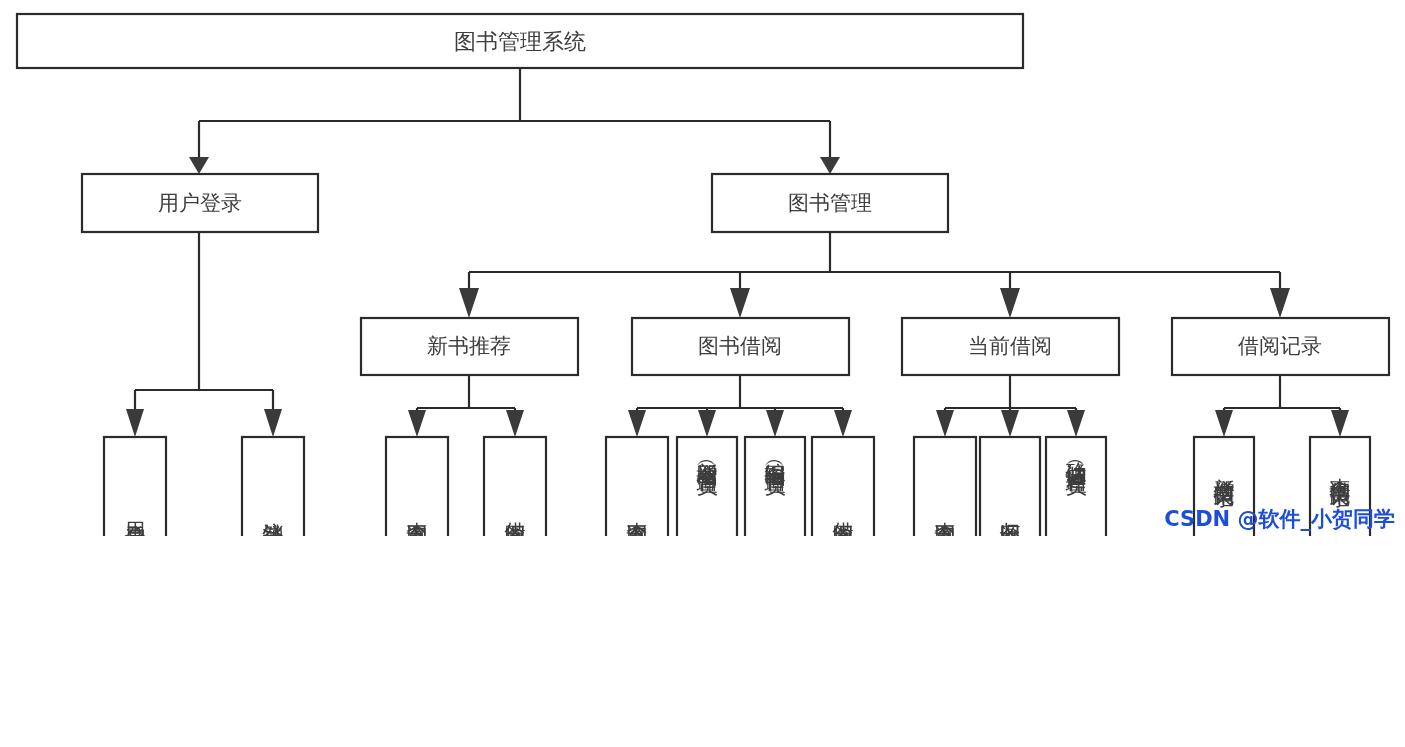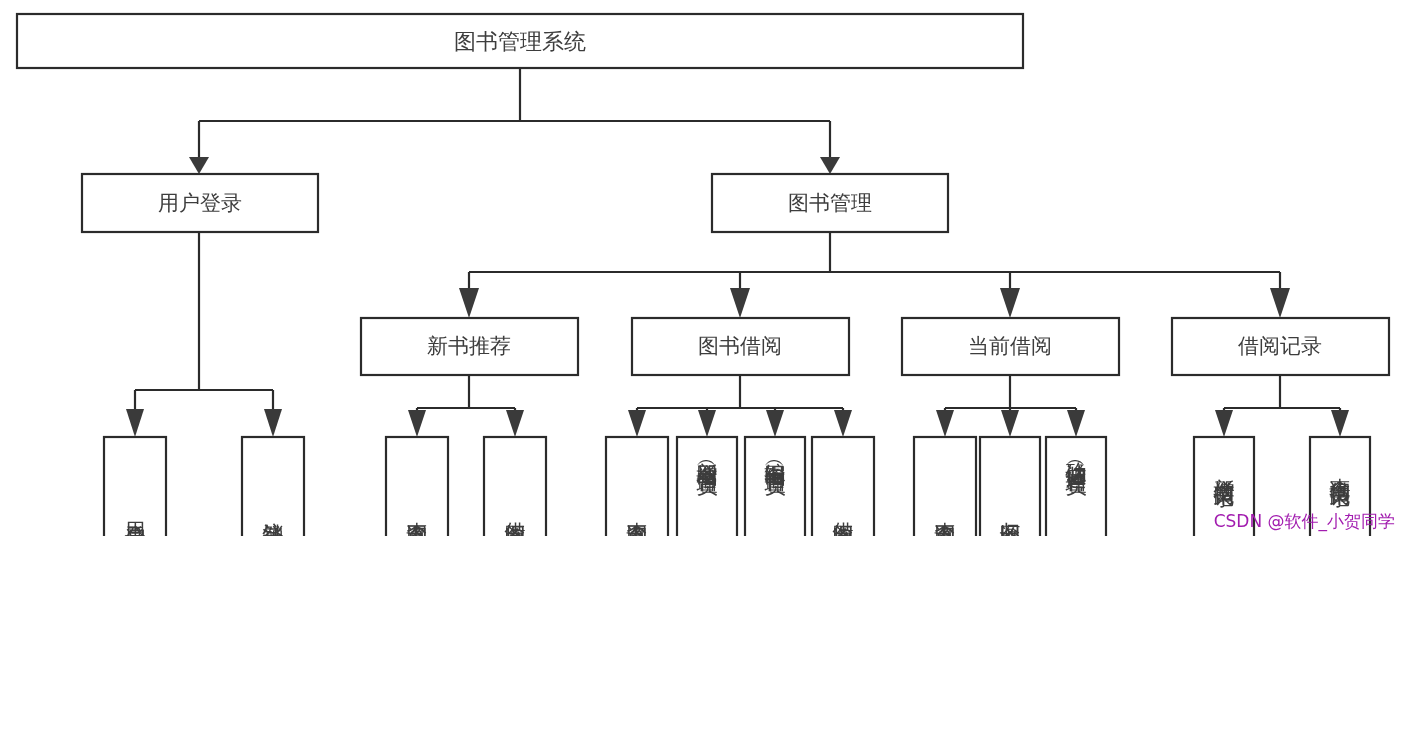--- a/index.html
+++ b/index.html
@@ -69,24 +69,25 @@
     line-height: 1.05;
     color: #3d3d3d;
     letter-spacing: 2px;
     white-space: nowrap;
   }
   .watermark {
     position: absolute;
     right: 10px;
     bottom: 3px;
     font-family: "DejaVu Sans", "Liberation Sans", sans-serif;
-    font-size: 17px;
-    color: #a21caf;
+    font-size: 21px;
+    color: #1d4ed8;
     white-space: nowrap;
     pointer-events: none;
+    font-weight: bold;
   }
 </style>
 </head>
 <body>
 
 <div id="diagram-root">
 
   <svg id="chart-svg" viewBox="0 0 1405 747">
 
     <g>

